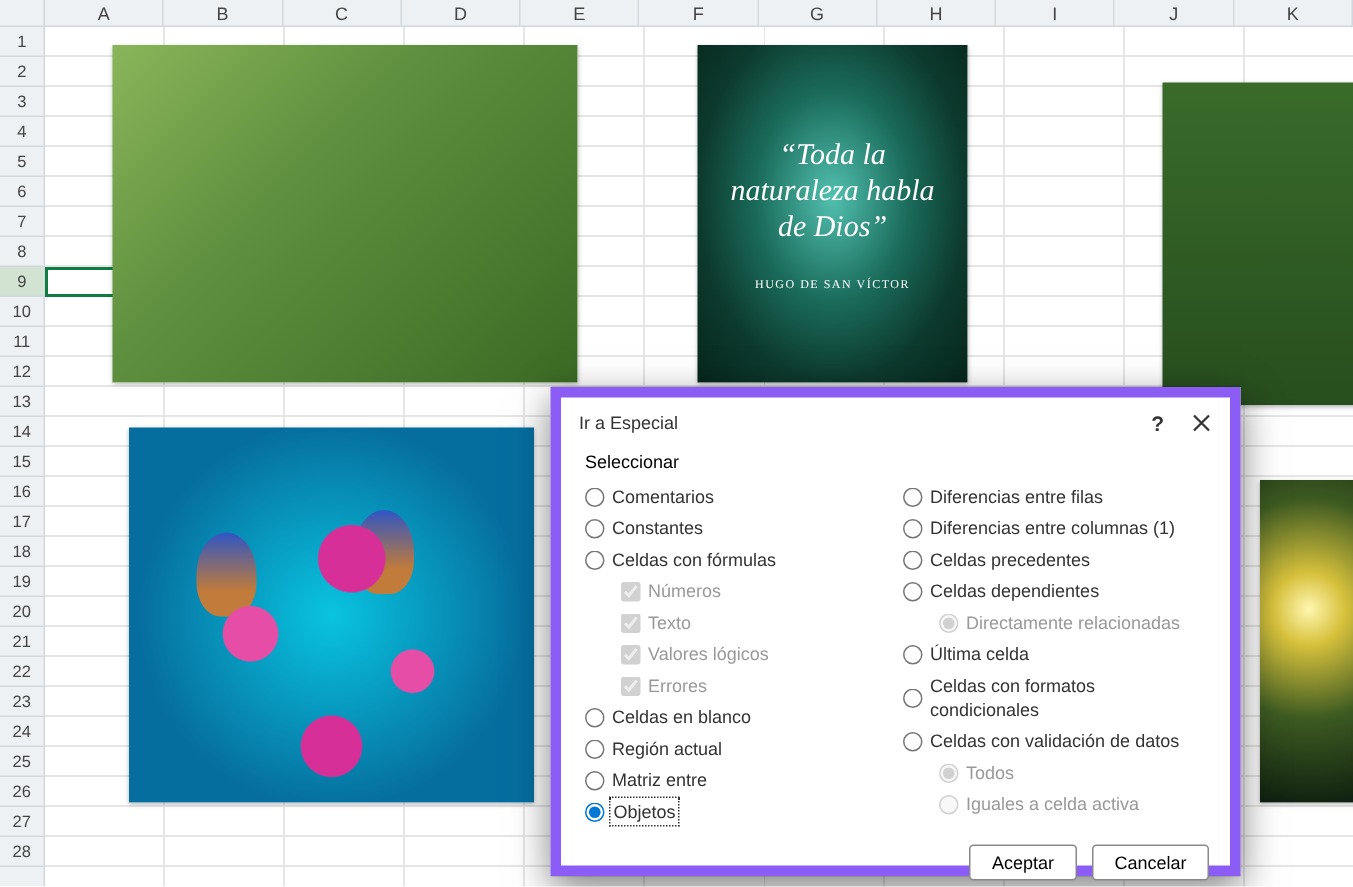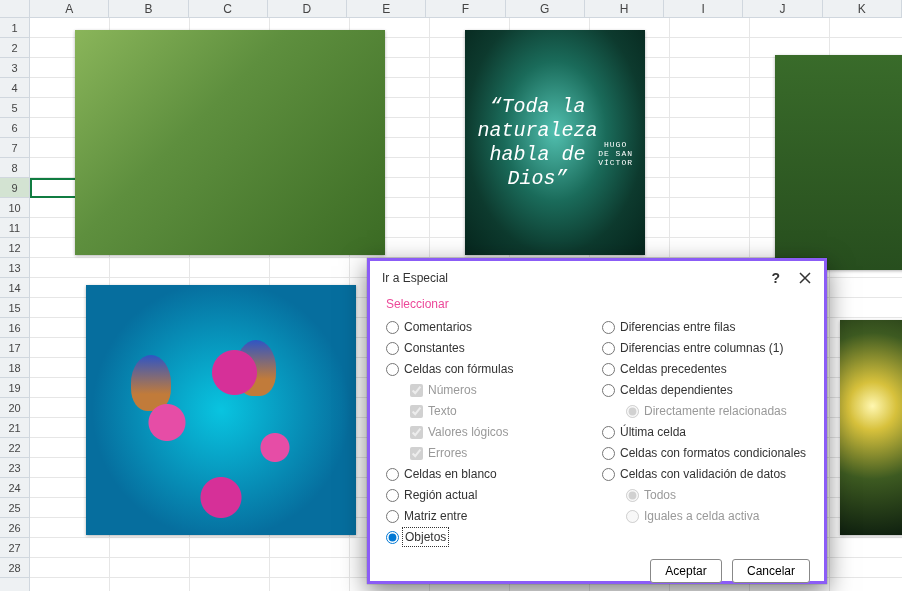--- a/index.html
+++ b/index.html
@@ -70,22 +70,22 @@
     top: 178px; left: 30px; width: 80px; height: 20px;
     border: 2px solid #107c41;
   }
 
   
   .pic { position: absolute; box-shadow: 0 1px 3px rgba(0,0,0,.3); }
   .pic1 { top: 30px; left: 75px; width: 310px; height: 225px;
           background: linear-gradient(135deg,#8ab55a 0%, #5e8f3e 40%, #3b6b24 100%); }
   .pic2 { top: 30px; left: 465px; width: 180px; height: 225px;
           background: radial-gradient(ellipse at 50% 45%, #52c0b0 0%, #1a6b5a 40%, #0d3a2e 70%, #06261d 100%);
-          display:flex; flex-direction:row; align-items:center; justify-content:center;
-          color:#fff; font-family: Liberation Mono, monospace; text-align:center; padding:12px;}
+          display:flex; flex-direction:column; align-items:center; justify-content:center;
+          color:#fff; font-family: Liberation Serif, serif; text-align:center; padding:12px;}
   .pic2 .quote { font-size: 20px; font-style: italic; line-height: 1.2; }
   .pic2 .author { font-size: 8px; letter-spacing: 1px; margin-top: 22px; }
   .pic3 { top: 55px; left: 775px; width: 130px; height: 215px;
           background: linear-gradient(180deg,#396b2a,#274e1e); }
   .pic4 { top: 285px; left: 86px; width: 270px; height: 250px;
           background: radial-gradient(circle at 50% 50%, #09c4e0,#066e9e 70%);}
   .pic4::after{content:"";position:absolute;inset:0;
     background:
       radial-gradient(circle at 30% 55%, #e64da6 0 18px, transparent 19px),
       radial-gradient(circle at 70% 65%, #e64da6 0 14px, transparent 15px),
@@ -96,36 +96,36 @@
   .bird.b2{top:55px;left:150px;background:linear-gradient(#2f55c4,#c17b3a 70%);}
   .pic5 { top: 320px; left: 840px; width: 65px; height: 215px;
           background: radial-gradient(circle at 50% 40%, #fff7b0 0%, #d7c13c 18%, #3d5a21 55%, #0e1f0f 100%);}
 
   
   .dialog {
     position: absolute;
     top: 258px; left: 367px;
     width: 460px; height: 326px;
     background: #fff;
-    border: 3px solid #8b5cf6;
+    border: 7px solid #8b5cf6;
     box-shadow: 0 8px 24px rgba(0,0,0,.5),0 0 1px rgba(0,0,0,.5);
     display: flex; flex-direction: column;
     font-size: 12px;
   }
   .dlg-title {
     display:flex; align-items:center; justify-content: space-between;
     padding: 8px 10px 6px 12px;
   }
   .dlg-title .title-text { font-size: 12px; }
   .dlg-title .right { display:flex; gap:16px; align-items:center; }
   .help-icon { font-size: 14px; font-weight: bold; color:#333; cursor:pointer;}
   .close-icon svg { width: 14px; height:14px; display:block;}
   .close-icon { cursor: pointer; padding:2px;}
   .dlg-body { flex:1; padding: 0 16px 4px 16px; }
-  .section-label { font-size: 12px; margin: 4px 0 8px 0; color:#ec4899;}
+  .section-label { font-size: 12px; margin: 4px 0 8px 0; color:#000000;}
   .cols { display:flex; gap: 10px; }
   .col { flex:1; display:flex; flex-direction: column; gap: 5px; }
   .opt { display:flex; align-items:center; gap:5px; line-height:16px;}
   .opt input[type=radio]{ width:13px;height:13px; accent-color:#0078d4;}
   .opt input[type=checkbox]{ width:13px;height:13px; accent-color:#666;}
   .opt.selected label { outline: 1px dotted #333; outline-offset:1px; padding:0 1px;}
   .opt.sub { padding-left: 24px; color:#888;}
   .opt.sub input{ accent-color:#888;}
   .opt.disabled { color:#999;}
   .dlg-foot {

